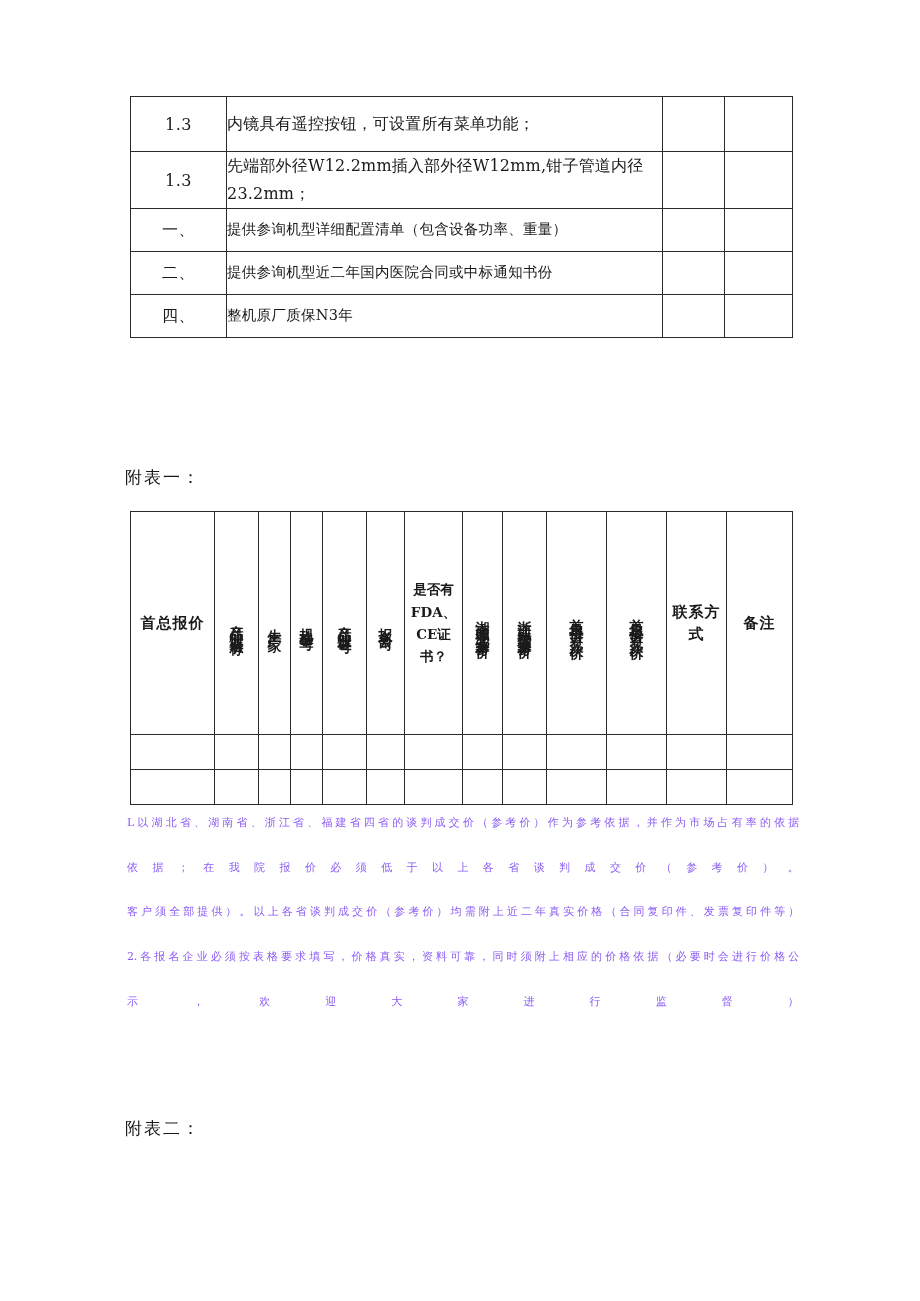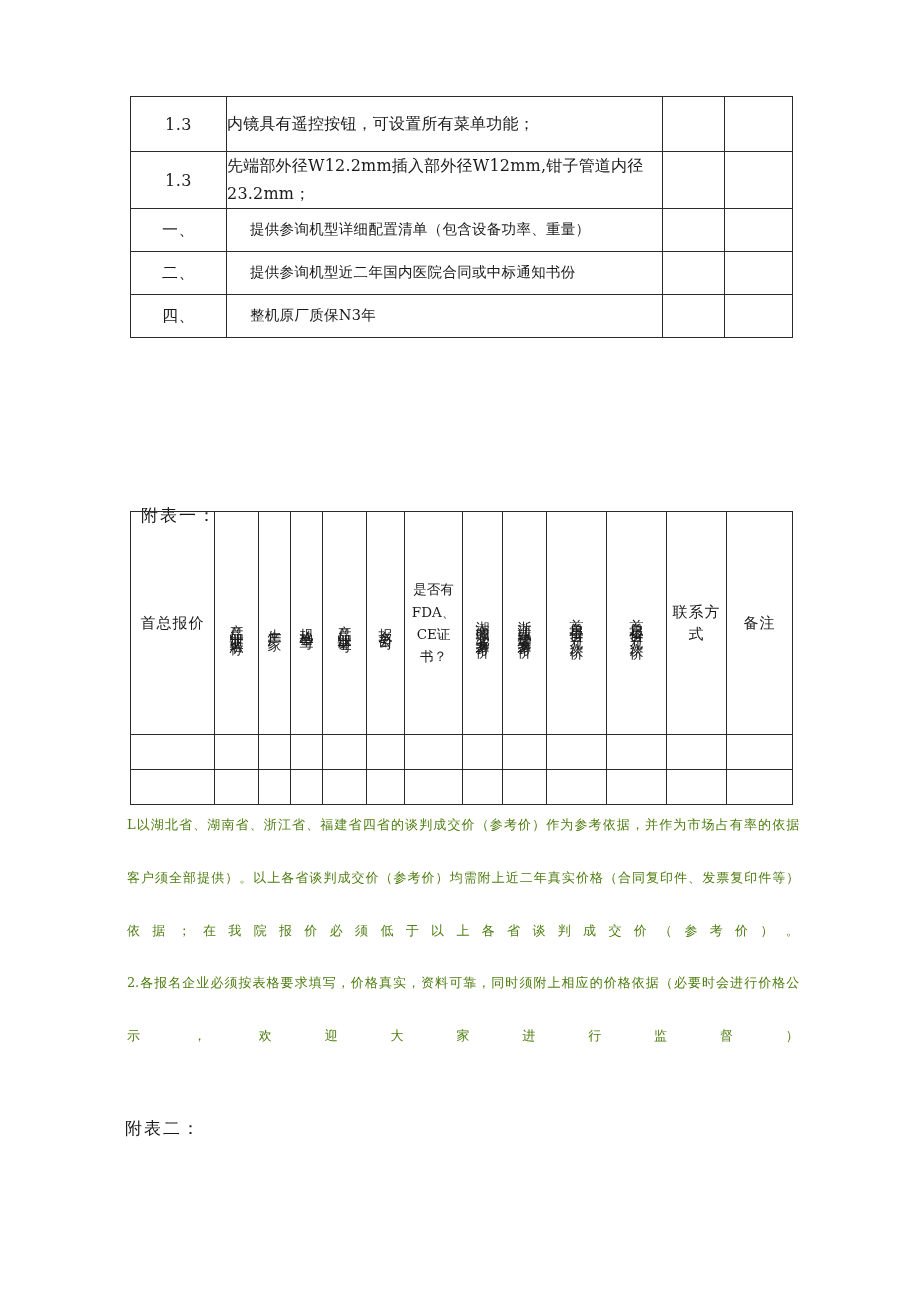--- a/index.html
+++ b/index.html
@@ -53,55 +53,54 @@
   .cell-desc {
     padding: 7px 4px 7px 10px;
     font-size: 16px;
     line-height: 1.75;
     color: #1a1a1a;
     letter-spacing: 0.2px;
   }
   .cell-desc.small {
     font-size: 14.5px;
     letter-spacing: 0.3px;
-    padding-left: 23px;
   }
   .r-tall td { height: 54px; }
   .r-xtall td { height: 92px; }
   .r-norm td { height: 42px; }
 
   
   .attach-heading {
     position: absolute;
     font-size: 17px;
     letter-spacing: 2px;
     color: #1a1a1a;
     white-space: nowrap;
   }
-  #attach-one-heading { left: 125px; top: 504px; margin-left: 16px; }
+  #attach-one-heading { left: 125px; top: 466px; }
   #attach-two-heading { left: 125px; top: 1117px; }
 
   
   .annex-table {
     position: absolute;
     left: 130px;
     top: 511px;
     width: 662px;
     border-collapse: collapse;
     table-layout: fixed;
   }
   .annex-table th, .annex-table td {
     border: 1px solid #2b2b2b;
     padding: 0;
   }
   .annex-head-cell {
     height: 222px;
     vertical-align: middle;
     text-align: center;
-    font-weight: normal;
+    font-weight: bold;
     font-size: 14px;
     color: #1a1a1a;
   }
   .vwrap {
     display: flex;
     justify-content: center;
     align-items: center;
     height: 100%;
     width: 100%;
   }
@@ -151,23 +150,23 @@
     top: 812px;
     width: 672px;
   }
   .req-title {
     font-size: 14.5px;
     letter-spacing: 1px;
     margin: 0 0 9px 10px;
     color: #1a1a1a;
   }
   .req-para {
-    font-size: 13px;
+    font-size: 11px;
     line-height: 2.03;
-    color: #4d7c0f;
+    color: #8b5cf6;
     margin: 0;
     text-align: justify;
     text-justify: inter-character;
     letter-spacing: 0.2px;
   }
   .req-para.spaced {
     text-align: justify;
     text-justify: inter-character;
   }
   .req-para.tight { letter-spacing: -0.3px; }
@@ -342,22 +341,22 @@
         <td></td>
         <td></td>
         <td></td>
       </tr>
     </tbody>
   </table>
 
   <div class="req-block">
 
     <p class="req-para tight">L以湖北省、湖南省、浙江省、福建省四省的谈判成交价（参考价）作为参考依据，并作为市场占有率的依据</p>
+    <p class="req-para spaced">依据；在我院报价必须低于以上各省谈判成交价（参考价）。</p>
     <p class="req-para tight">客户须全部提供）。以上各省谈判成交价（参考价）均需附上近二年真实价格（合同复印件、发票复印件等）</p>
-    <p class="req-para spaced">依据；在我院报价必须低于以上各省谈判成交价（参考价）。</p>
     <p class="req-para tight">2.各报名企业必须按表格要求填写，价格真实，资料可靠，同时须附上相应的价格依据（必要时会进行价格公</p>
     <p class="req-para spaced">示，欢迎大家进行监督）</p>
 
   </div>
 
   <div class="attach-heading" id="attach-two-heading">附表二：</div>
 
 </div>
 
 </body></html>

